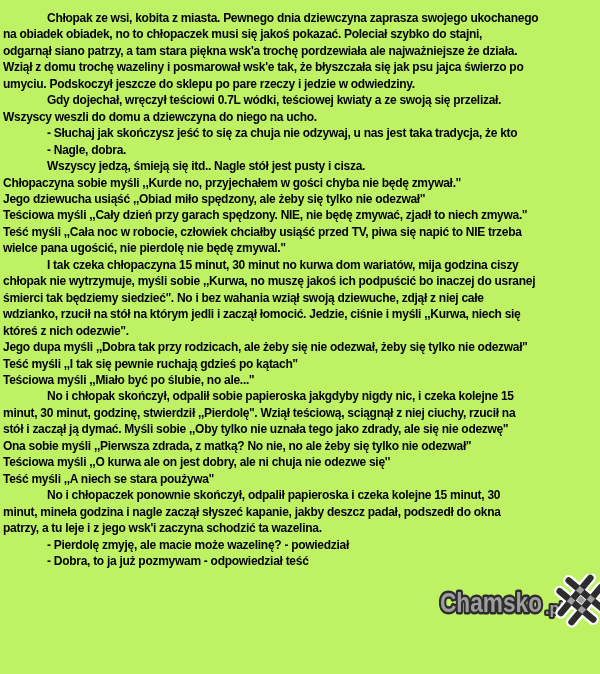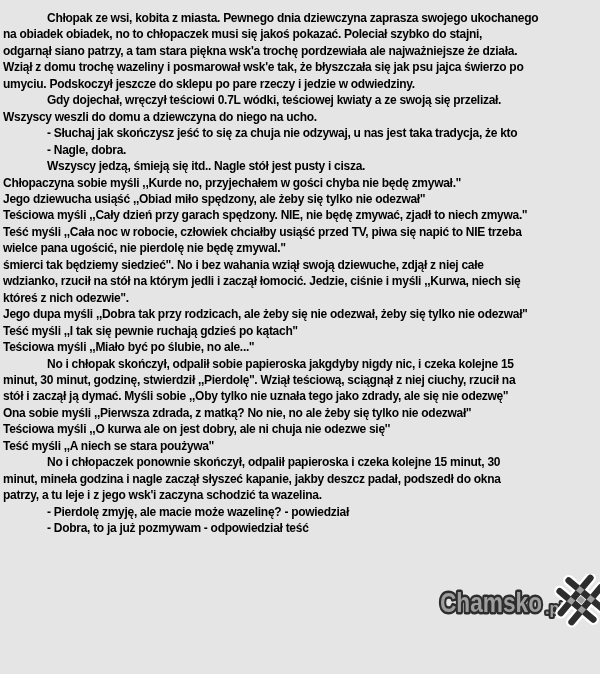--- a/index.html
+++ b/index.html
@@ -1,20 +1,20 @@
 <!DOCTYPE html>
 <html><head>
 <meta charset="utf-8">
 <style>
   html, body { margin: 0; padding: 0; background: #ffffff; }
   .page {
     position: relative;
     width: 600px;
     height: 674px;
-    background: #e5e5e5;
+    background: #bef264;
     overflow: hidden;
     font-family: "Liberation Sans", "DejaVu Sans", sans-serif;
   }
   .story {
     position: absolute;
     top: 10px; left: 3px; right: 1px;
     color: #000000;
     font-weight: bold;
     font-size: 12px;
     letter-spacing: -0.28px;
@@ -54,20 +54,22 @@
     <div class="ln ind">Gdy dojechał, wręczył teściowi 0.7L wódki, teściowej kwiaty a ze swoją się przelizał.</div>
     <div class="ln">Wszyscy weszli do domu a dziewczyna do niego na ucho.</div>
     <div class="ln ind">- Słuchaj jak skończysz jeść to się za chuja nie odzywaj, u nas jest taka tradycja, że kto</div>
     <div class="ln ind">- Nagle, dobra.</div>
     <div class="ln ind">Wszyscy jedzą, śmieją się itd.. Nagle stół jest pusty i cisza.</div>
     <div class="ln">Chłopaczyna sobie myśli ,,Kurde no, przyjechałem w gości chyba nie będę zmywał.''</div>
     <div class="ln">Jego dziewucha usiąść ,,Obiad miło spędzony, ale żeby się tylko nie odezwał''</div>
     <div class="ln">Teściowa myśli ,,Cały dzień przy garach spędzony. NIE, nie będę zmywać, zjadł to niech zmywa.''</div>
     <div class="ln">Teść myśli ,,Cała noc w robocie, człowiek chciałby usiąść przed TV, piwa się napić to NIE trzeba</div>
     <div class="ln">wielce pana ugościć, nie pierdolę nie będę zmywal.''</div>
+    <div class="ln ind">I tak czeka chłopaczyna 15 minut, 30 minut no kurwa dom wariatów, mija godzina ciszy</div>
+    <div class="ln">chłopak nie wytrzymuje, myśli sobie ,,Kurwa, no muszę jakoś ich podpuścić bo inaczej do usranej</div>
     <div class="ln">śmierci tak będziemy siedzieć''. No i bez wahania wziął swoją dziewuche, zdjął z niej całe</div>
     <div class="ln">wdzianko, rzucił na stół na którym jedli i zaczął łomocić. Jedzie, ciśnie i myśli ,,Kurwa, niech się</div>
     <div class="ln">któreś z nich odezwie''.</div>
     <div class="ln">Jego dupa myśli ,,Dobra tak przy rodzicach, ale żeby się nie odezwał, żeby się tylko nie odezwał''</div>
     <div class="ln">Teść myśli ,,I tak się pewnie ruchają gdzieś po kątach''</div>
     <div class="ln">Teściowa myśli ,,Miało być po ślubie, no ale...''</div>
     <div class="ln ind">No i chłopak skończył, odpalił sobie papieroska jakgdyby nigdy nic, i czeka kolejne 15</div>
     <div class="ln">minut, 30 minut, godzinę, stwierdził ,,Pierdolę''. Wziął teściową, sciągnął z niej ciuchy, rzucił na</div>
     <div class="ln">stół i zaczął ją dymać. Myśli sobie ,,Oby tylko nie uznała tego jako zdrady, ale się nie odezwę''</div>
     <div class="ln">Ona sobie myśli ,,Pierwsza zdrada, z matką? No nie, no ale żeby się tylko nie odezwał''</div>

